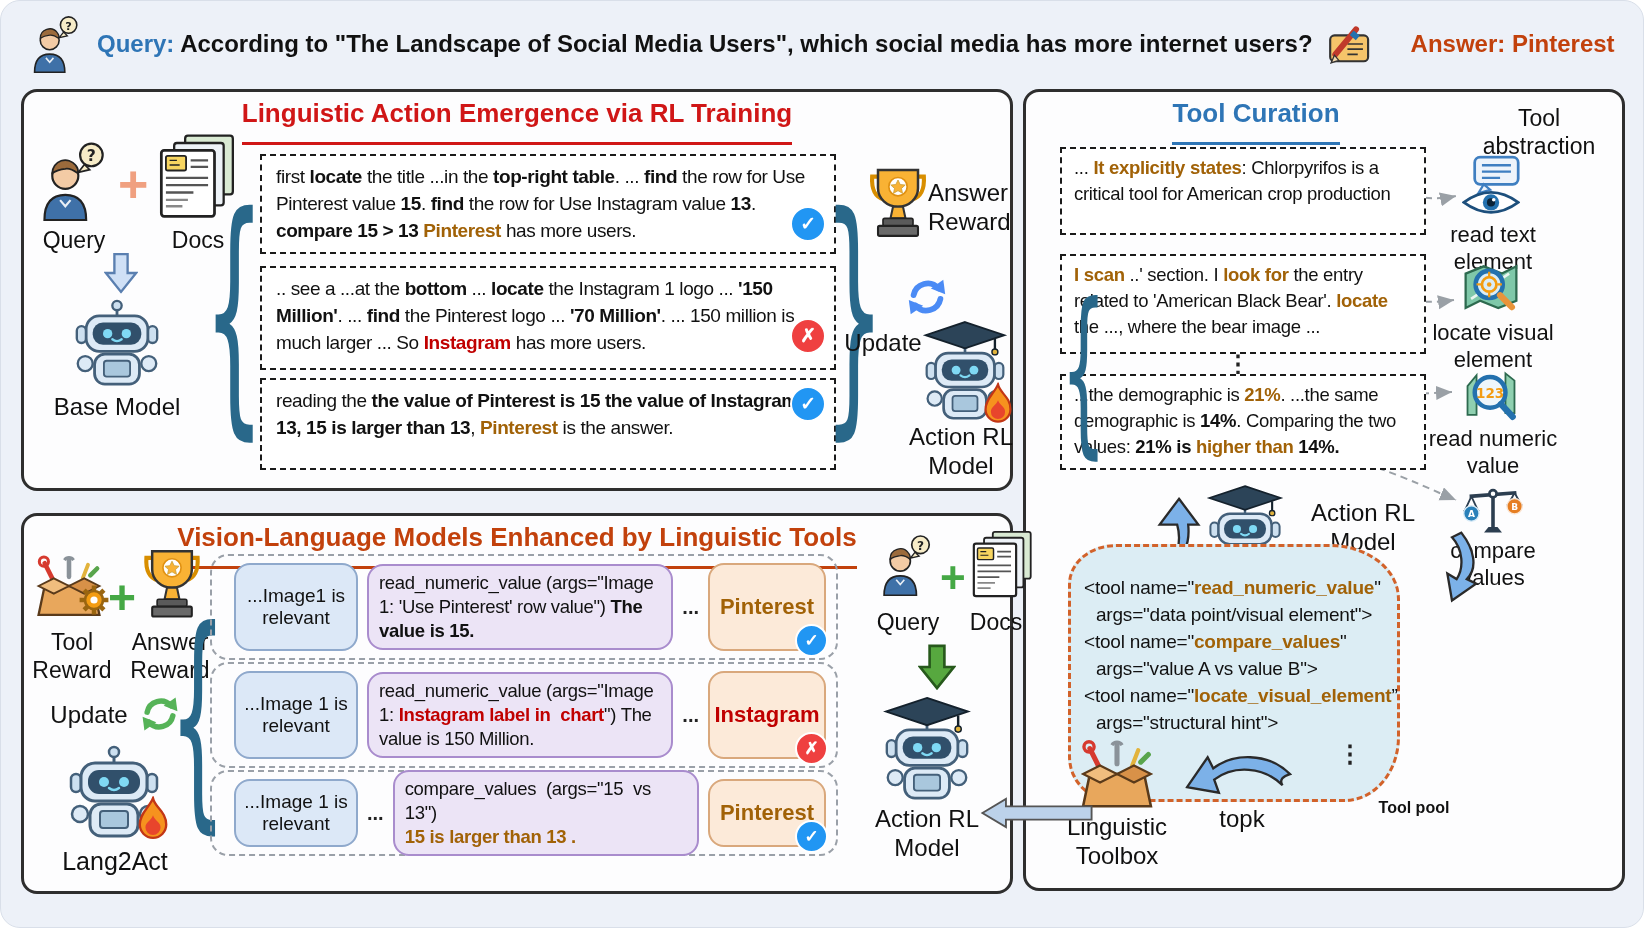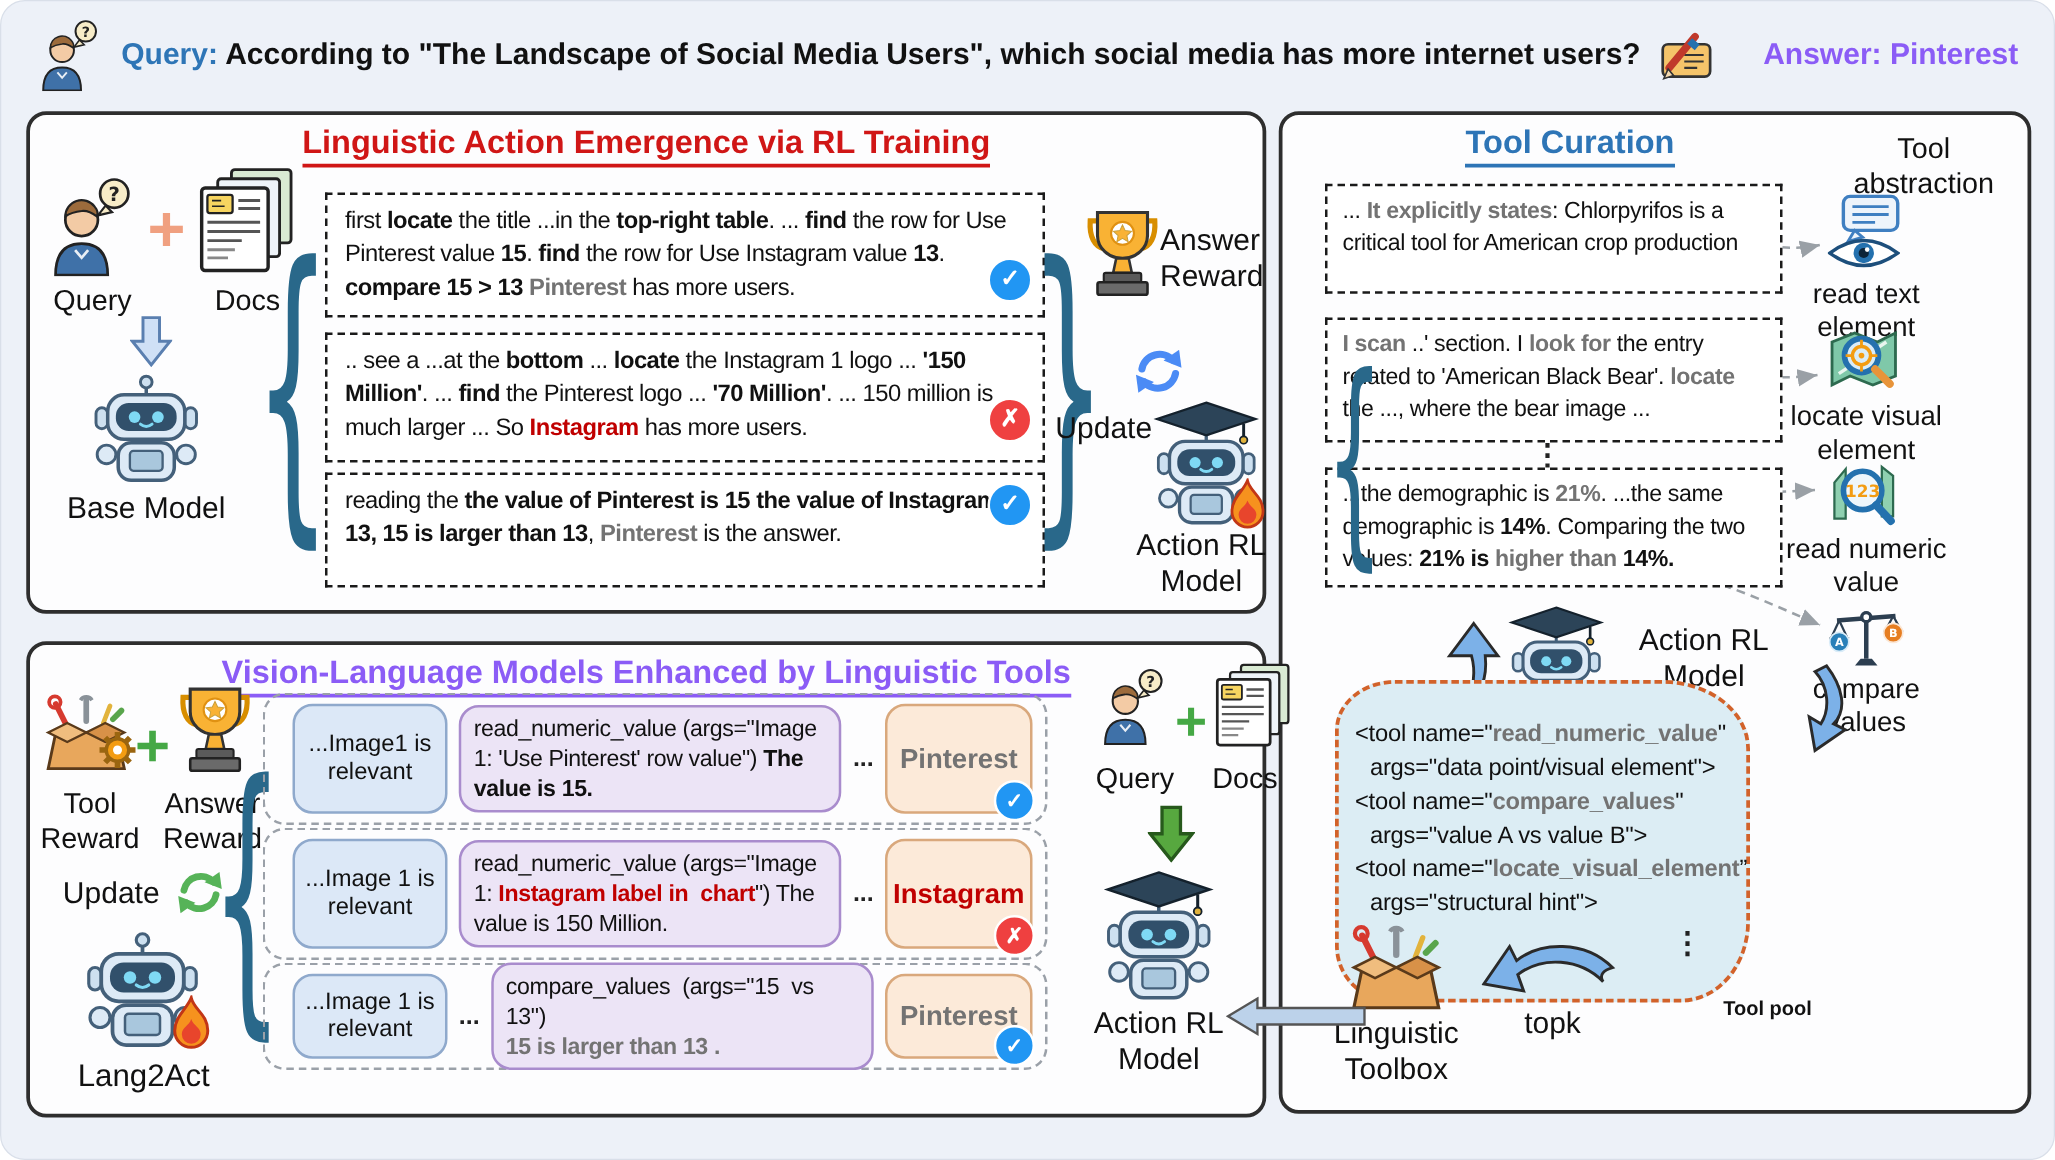--- a/index.html
+++ b/index.html
@@ -1,23 +1,23 @@
 <!DOCTYPE html>
 <html><head>
 <meta charset="utf-8">
 <style>
   html,body{margin:0;padding:0;background:#fff;}
   .canvas{position:relative;width:1644px;height:928px;background:#edf1f8;border-radius:20px;
     font-family:"Liberation Sans",sans-serif;color:#111;overflow:hidden;border:1px solid #d9dfe9;box-sizing:border-box;}
   .panel{position:absolute;background:#fdfdfe;border:3px solid #2e2e2e;border-radius:16px;box-sizing:border-box;}
   .ptitle{position:absolute;top:6px;left:0;right:0;text-align:center;font-size:26px;font-weight:bold;}
-  .ptitle span{display:inline-block;border-bottom:3px solid currentColor;padding-bottom:2px;}
-  .red{color:#d01616}.blue{color:#2e75b6}.green{color:#8b5cf6}
+  .ptitle span{display:inline-block;border-bottom:3px solid currentColor;padding-bottom:13px;}
+  .red{color:#d01616}.blue{color:#2e75b6}.green{color:#c2410c}
   .lbl{position:absolute;font-size:23px;color:#111;text-align:center;line-height:1.22;}
-  .b{font-weight:700}.c-g{color:#737373}.c-r{color:#c00000}
+  .b{font-weight:700}.c-g{color:#a16207}.c-r{color:#c00000}
   .rbox{position:absolute;left:236px;width:576px;border:2.5px dashed #1a1a1a;background:#fff;
     padding:8px 14px;font-size:19px;line-height:1.42;letter-spacing:-0.4px;box-sizing:border-box;}
   .tbox{position:absolute;left:34px;width:366px;border:2.5px dashed #1a1a1a;background:#fff;
     padding:6px 12px;font-size:18.5px;line-height:1.4;letter-spacing:-0.3px;box-sizing:border-box;}
   .verdict{position:absolute;width:32px;height:32px;border-radius:50%;color:#fff;font-size:19px;font-weight:bold;
     display:flex;align-items:center;justify-content:center;border:2px solid #fff;}
   .ok{background:#2196f3}.bad{background:#ef4040}
   .brace{position:absolute;display:flex;align-items:center;justify-content:center;color:#29688a;
     font-family:"DejaVu Sans",sans-serif;pointer-events:none;}
   .hdr{position:absolute;left:26px;top:10px;height:66px;display:flex;align-items:center;gap:12px;}

